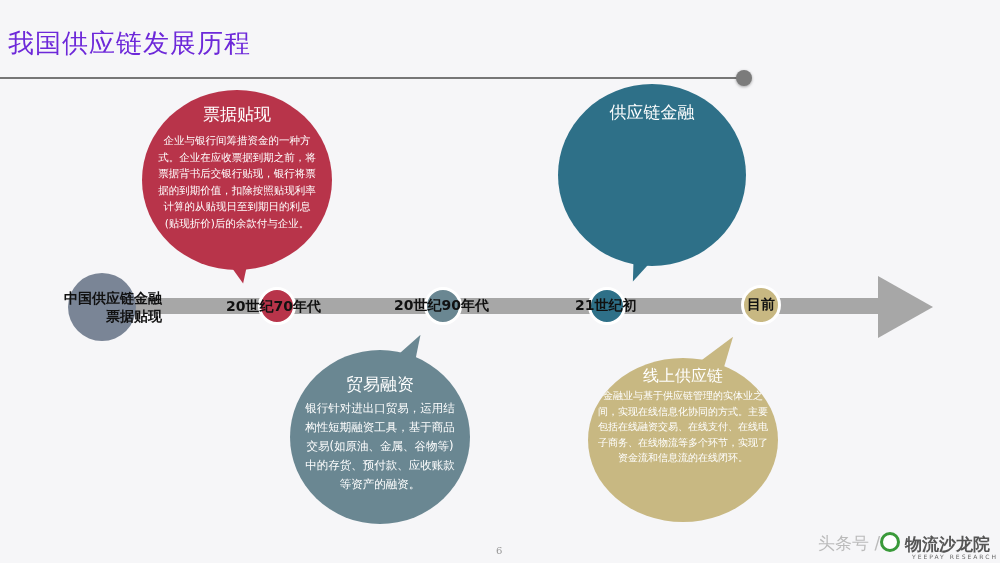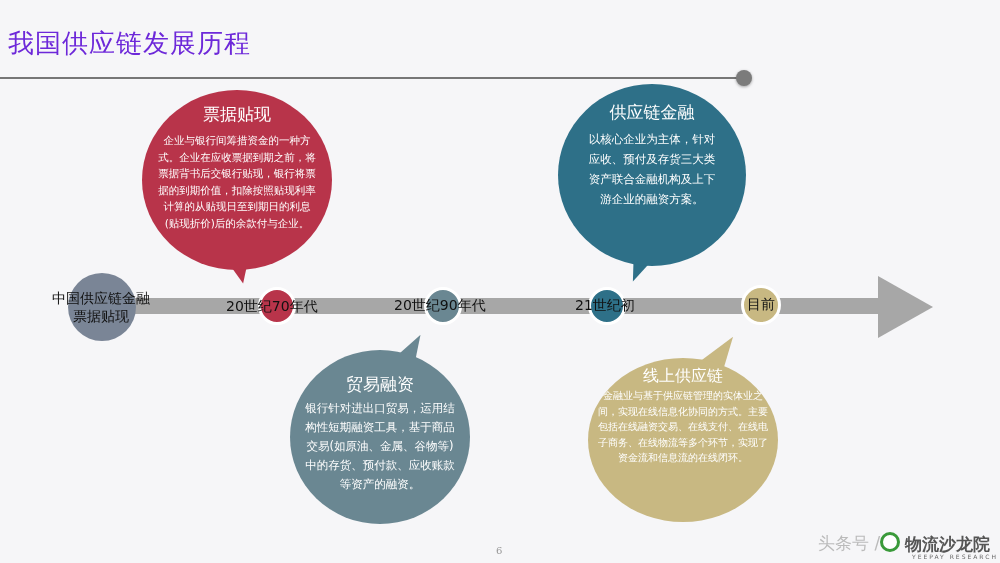--- a/index.html
+++ b/index.html
@@ -24,22 +24,22 @@
   }
   .timeline-arrow {
     position:absolute; left:878px; top:276px; width:0; height:0;
     border-top:31px solid transparent; border-bottom:31px solid transparent;
     border-left:55px solid #a7a7a7;
   }
   .node {
     position:absolute; border-radius:50%; border:3px solid #fff; box-sizing:border-box;
   }
   .node-label {
-    position:absolute; font-weight:normal; color:#111; font-size:14px; white-space:nowrap;
-    text-align:center; line-height:18px;
+    position:absolute; font-weight:bold; color:#111; font-size:14px; white-space:nowrap;
+    text-align:right; line-height:18px;
   }
   .bubble {
     position:absolute; border-radius:50%; color:#fff; text-align:center; box-sizing:border-box;
   }
   .bubble .b-title { font-size:17px; line-height:21px; }
   .bubble .b-body { font-size:11px; line-height:17.5px; margin-top:4px; }
   .tail { position:absolute; width:0; height:0; }
   .page-num {
     position:absolute; left:496px; top:545px; font-size:10px; color:#999;
     font-family:"DejaVu Serif", serif;
@@ -90,21 +90,20 @@
 <div class="bubble" style="left:142px; top:90px; width:190px; height:180px; background:#b8344a; padding:14px 14px 0;">
   <div class="b-title">票据贴现</div>
   <div class="b-body" style="font-size:10.5px; line-height:16.5px; margin-top:7px;">企业与银行间筹措资金的一种方式。企业在应收票据到期之前，将票据背书后交银行贴现，银行将票据的到期价值，扣除按照贴现利率计算的从贴现日至到期日的利息 (贴现折价)后的余款付与企业。</div>
 </div>
 
 <div class="tail" style="left:626px; top:245px; border-left:14px solid transparent; border-right:14px solid transparent; border-top:38px solid #2e7088; transform:rotate(22deg);"></div>
 <div class="bubble" style="left:558px; top:84px; width:188px; height:182px; background:#2e7088; padding:18px 20px 0;">
   <div class="b-title">
     <div>供应链金融</div>
   </div>
-  <div class="b-body" style="font-size:11.5px; line-height:20px; margin-top:6px; padding:0 8px;">以核心企业为主体，针对应收、预付及存货三大类资产联合金融机构及上下游企业的融资方案。</div>
 </div>
 
 <div class="tail" style="left:396px; top:332px; border-left:14px solid transparent; border-right:14px solid transparent; border-bottom:42px solid #6a8792; transform:rotate(30deg);"></div>
 <div class="bubble" style="left:290px; top:350px; width:180px; height:174px; background:#6a8792; padding:24px 14px 0;">
   <div class="b-title">贸易融资</div>
   <div class="b-body" style="font-size:11.5px; line-height:19px; margin-top:4px;">银行针对进出口贸易，运用结构性短期融资工具，基于商品交易(如原油、金属、谷物等)中的存货、预付款、应收账款等资产的融资。</div>
 </div>
 
 <div class="tail" style="left:707px; top:333px; border-left:14px solid transparent; border-right:14px solid transparent; border-bottom:42px solid #c8b882; transform:rotate(35deg);"></div>
 <div class="bubble" style="left:588px; top:358px; width:190px; height:164px; background:#c8b882; padding:8px 10px 0;">

